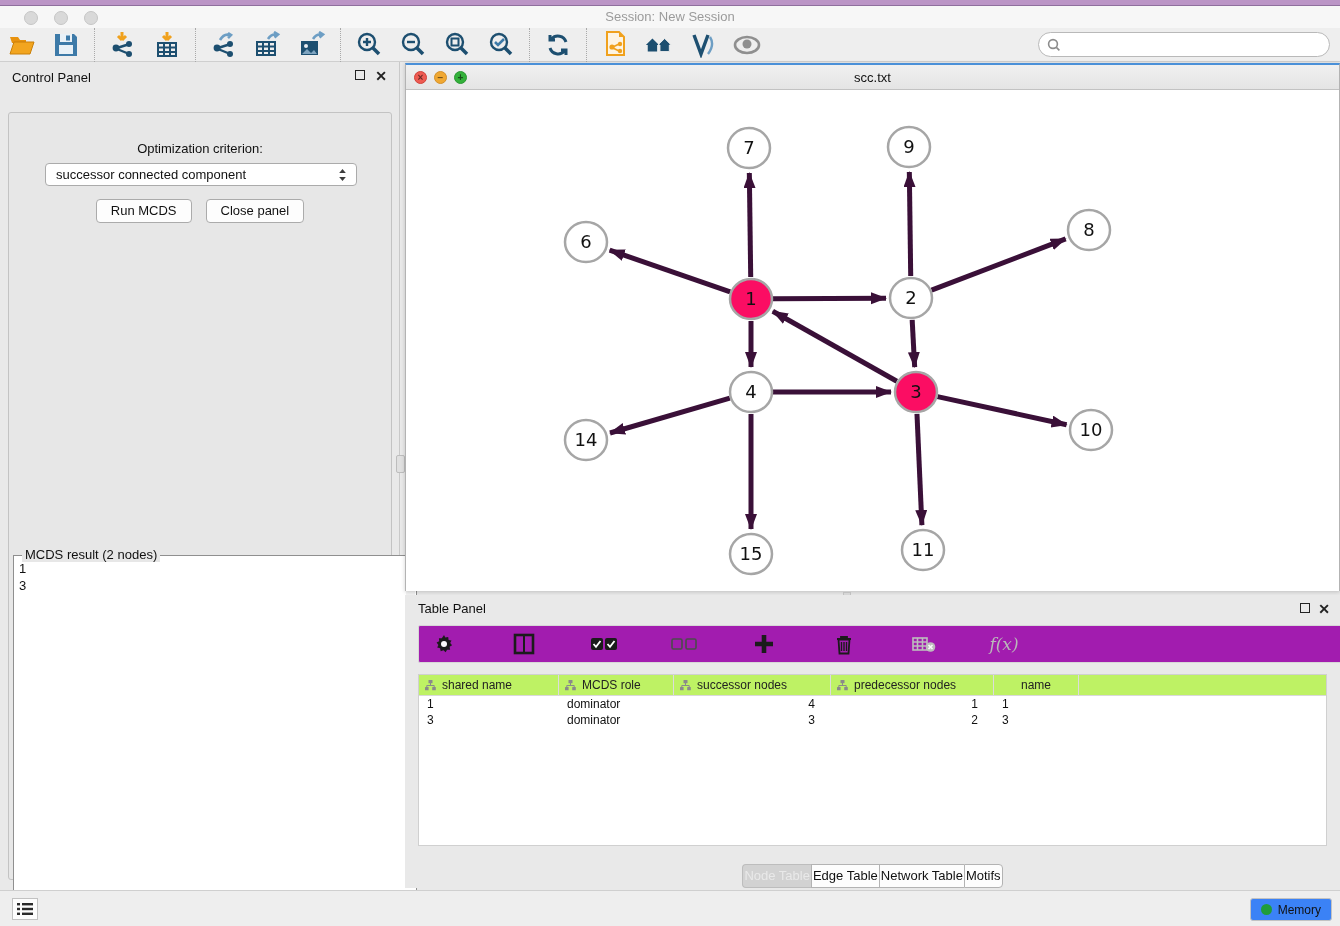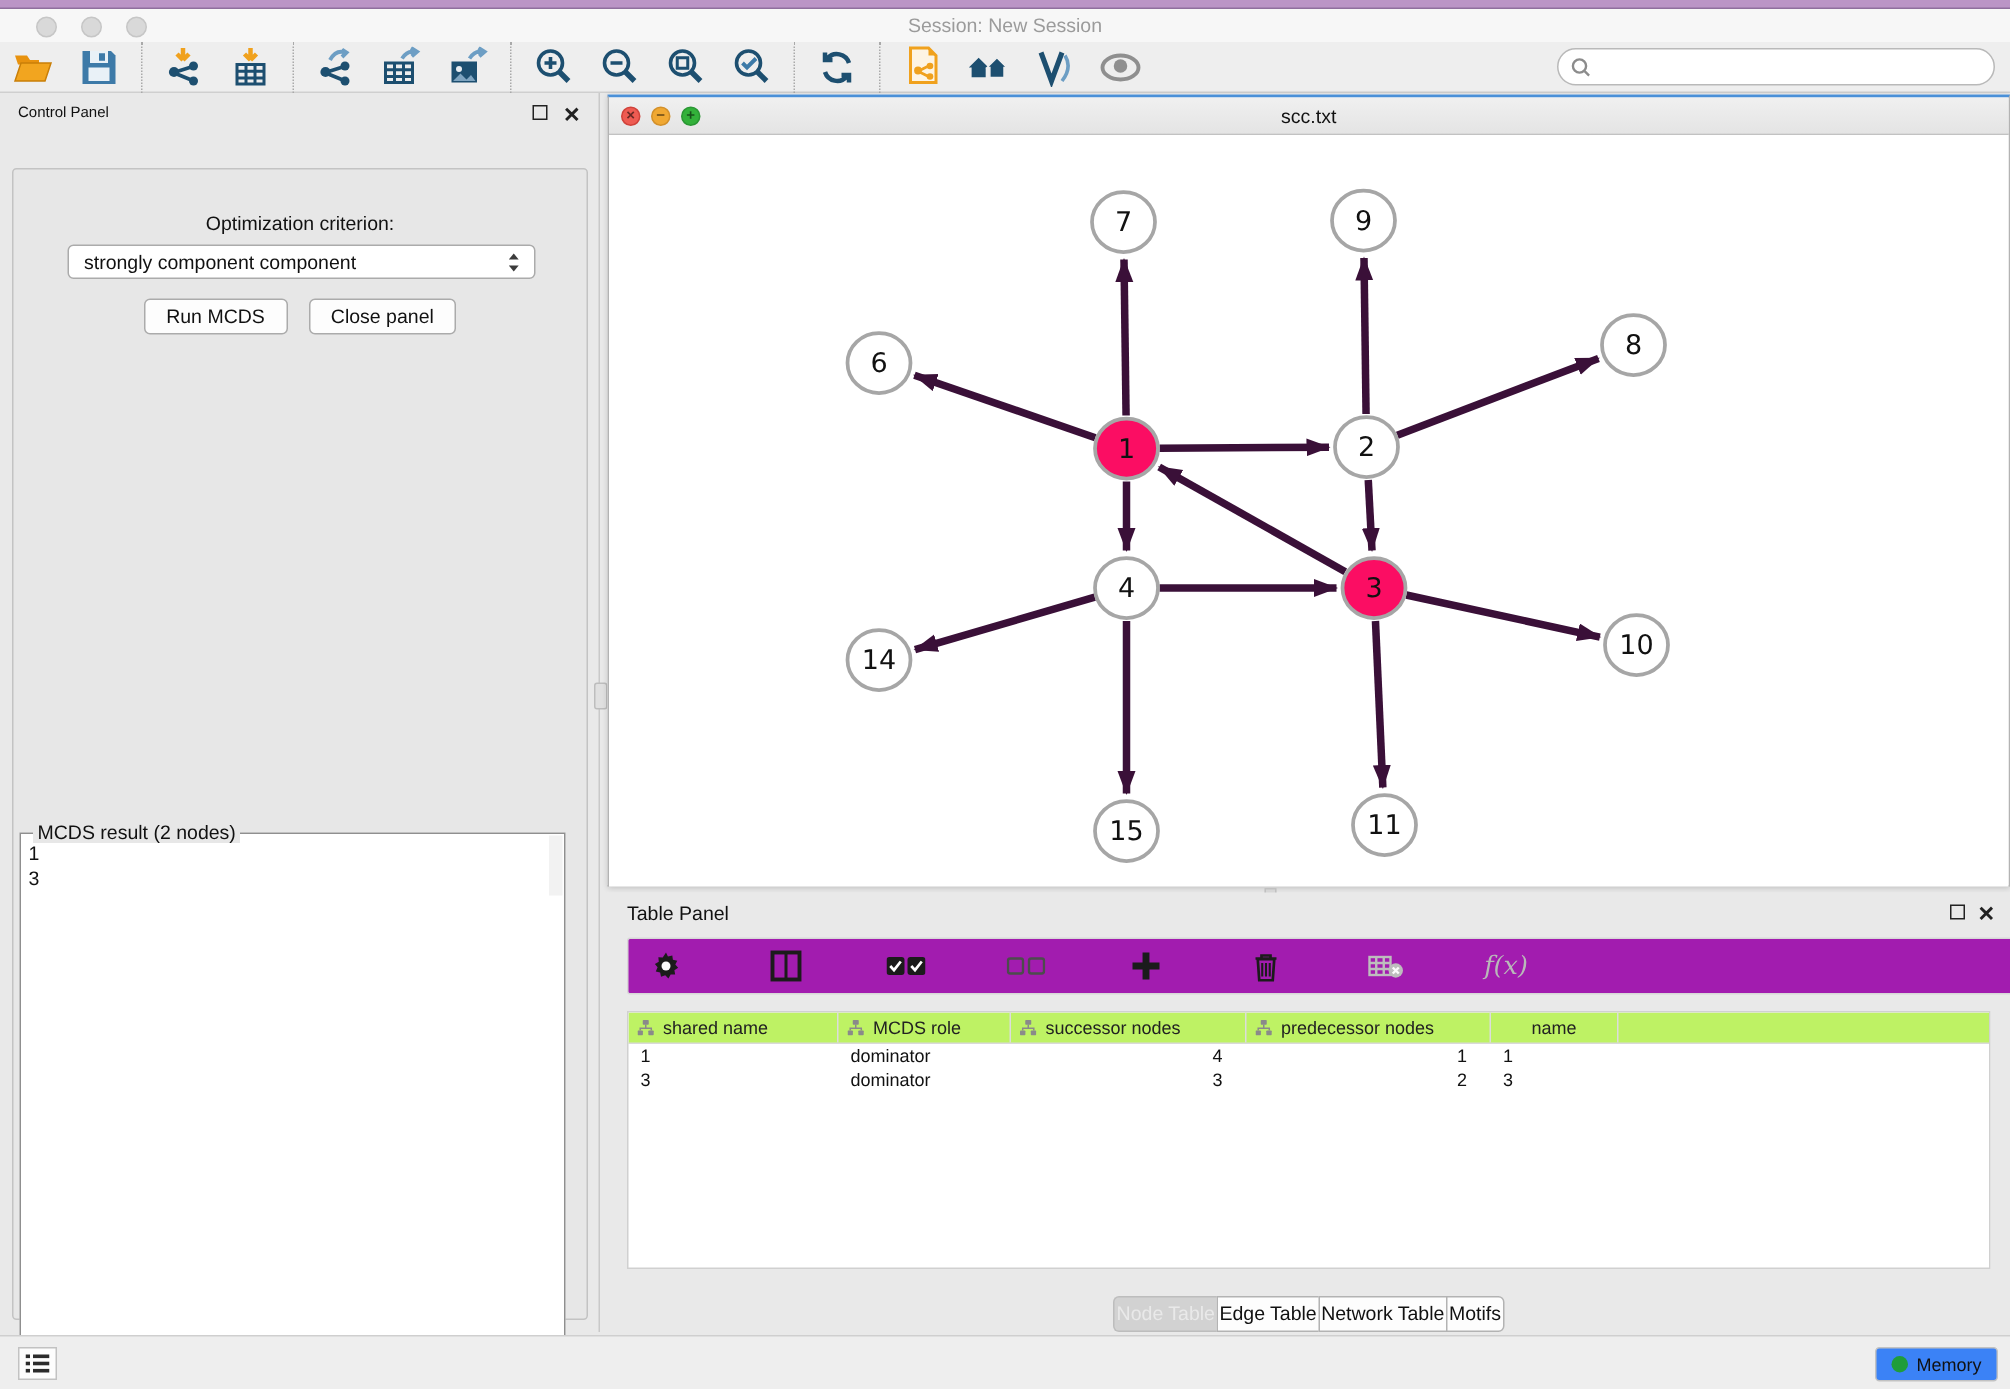--- a/index.html
+++ b/index.html
@@ -15,35 +15,35 @@
 
   .toolbar { position:absolute; left:0; top:28px; width:1340px; height:34px; background:#eeeeee; border-bottom:1px solid #cfcfcf; display:flex; align-items:center; }
   .tb-icon { width:30px; height:30px; display:flex; align-items:center; justify-content:center; margin:0 7px; }
   .tb-sep { width:1px; height:34px; border-left:1px dotted #a9a9a9; margin:0 6px; }
   .search-wrap { position:absolute; right:10px; top:4px; width:292px; height:25px; background:#fff; border:1px solid #b9b9b9; border-radius:13px; display:flex; align-items:center; padding-left:8px; }
   .search-wrap input { border:none; outline:none; flex:1; font-size:12px; background:transparent; margin-left:6px; }
 
   
   .control-panel { position:absolute; left:0; top:62px; width:400px; height:826px; background:#e9e9e9; border-right:1px solid #c9c9c9; }
   .cp-header { position:absolute; left:0; top:0; width:100%; height:28px; }
-  .cp-header .cp-title { position:absolute; left:12px; top:8px; font-size:10px; color:#111; }
+  .cp-header .cp-title { position:absolute; left:12px; top:8px; font-size:13px; color:#111; }
   .panel-ctl { position:absolute; top:8px; font-size:12px; color:#222; line-height:12px; cursor:default; }
   .float-box { width:10px; height:10px; border:1.5px solid #222; display:inline-block; }
   .cp-tabs { position:absolute; left:76px; top:34px; display:flex; }
   .cp-tab { border:1px solid #adadad; border-right:none; background:#fdfdfd; padding:3px 12px 4px; font-size:13px; color:#111; }
   .cp-tab:first-child { border-radius:4px 0 0 4px; }
   .cp-tab:last-child { border-right:1px solid #adadad; border-radius:0 4px 4px 0; }
   .cp-tab.active { color:#c9c9c9; background:#f2f2f2; border-color:#c4c4c4; }
   .cp-content { position:absolute; left:8px; top:50px; width:384px; height:768px; background:#e7e7e7; border:1px solid #c3c3c3; border-radius:3px; }
   .opt-label { position:absolute; left:0; right:0; top:28px; text-align:center; font-size:13px; color:#111; }
   .opt-select { position:absolute; left:36px; top:50px; width:312px; height:23px; background:#fff; border:1px solid #ababab; border-radius:4px; font-size:13px; color:#111; display:flex; align-items:center; padding:0 10px; }
   .opt-select .chevrons { position:absolute; right:9px; top:3px; display:flex; flex-direction:column; line-height:8px; }
   .cp-buttons { position:absolute; left:0; right:0; top:86px; display:flex; justify-content:center; gap:14px; }
   .mac-btn { background:#fdfdfd; border:1px solid #ababab; border-radius:4px; font-size:13px; color:#111; padding:3px 14px 4px; font-family:"Liberation Sans",sans-serif; }
-  .result-box { position:absolute; left:4px; top:442px; width:364px; height:372px; background:#ffffff; border:1px solid #8f8f8f; }
+  .result-box { position:absolute; left:4px; top:442px; width:404px; height:372px; background:#ffffff; border:1px solid #8f8f8f; }
   .result-legend { position:absolute; left:8px; top:-9px; background:#e7e7e7; padding:0 3px; font-size:13px; color:#111; }
   .result-lines { position:absolute; left:5px; top:4px; font-size:13px; color:#111; line-height:17px; white-space:pre; font-family:"Liberation Sans",sans-serif; }
   .result-scroll { position:absolute; right:1px; top:1px; width:9px; height:40px; background:#f2f2f2; }
 
   .v-splitter { position:absolute; left:396px; top:455px; width:9px; height:18px; background:#e0e0e0; border:1px solid #bdbdbd; border-radius:2px; }
 
   
   .network-window { position:absolute; left:405px; top:63px; width:935px; height:528px; background:#fff; border:1px solid #b3b3b3; border-top:2px solid #4a90d8; box-shadow:0 1px 4px rgba(0,0,0,.18); }
   .nw-titlebar { position:absolute; left:0; top:0; width:100%; height:25px; background:linear-gradient(#f0f0f0,#e4e4e4); border-bottom:1px solid #c2c2c2; }
   .nw-title { position:absolute; left:0; right:0; top:5px; text-align:center; font-size:13px; color:#111; }
@@ -229,21 +229,21 @@
 
   <div class="control-panel">
     <div class="cp-header">
       <span class="cp-title">Control Panel</span>
       <span class="panel-ctl" style="right:34px"><span class="float-box"></span></span>
       <span class="panel-ctl" style="right:12px; font-weight:bold; font-size:14px;">✕</span>
     </div>
     <div class="cp-content">
       <div class="opt-label">Optimization criterion:</div>
       <div class="opt-select">
-        <span>strongly component component</span>
+        <span>successor connected component</span>
         <span class="chevrons">
           <svg width="9" height="16" viewBox="0 0 9 16">
               <path d="M1.2 6 L4.5 2 L7.8 6 z" fill="#3c3c3c"></path>
               <path d="M1.2 10 L4.5 14 L7.8 10 z" fill="#3c3c3c"></path>
             </svg>
         </span>
       </div>
       <div class="cp-buttons">
         <button class="mac-btn">Run MCDS</button>
         <button class="mac-btn">Close panel</button>

